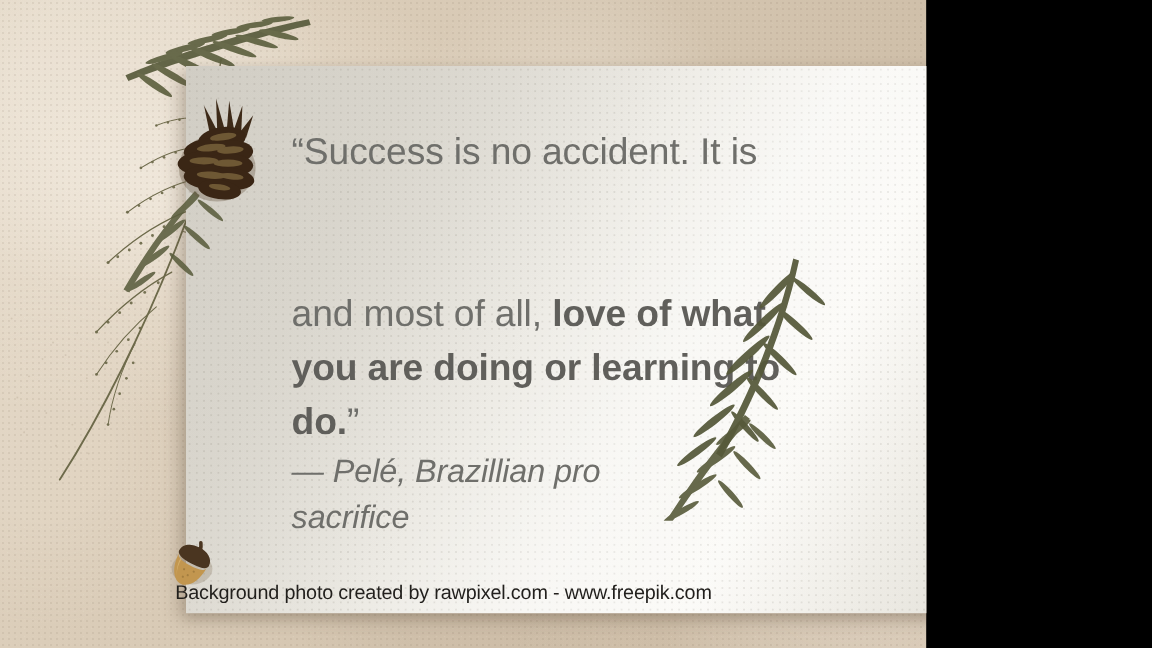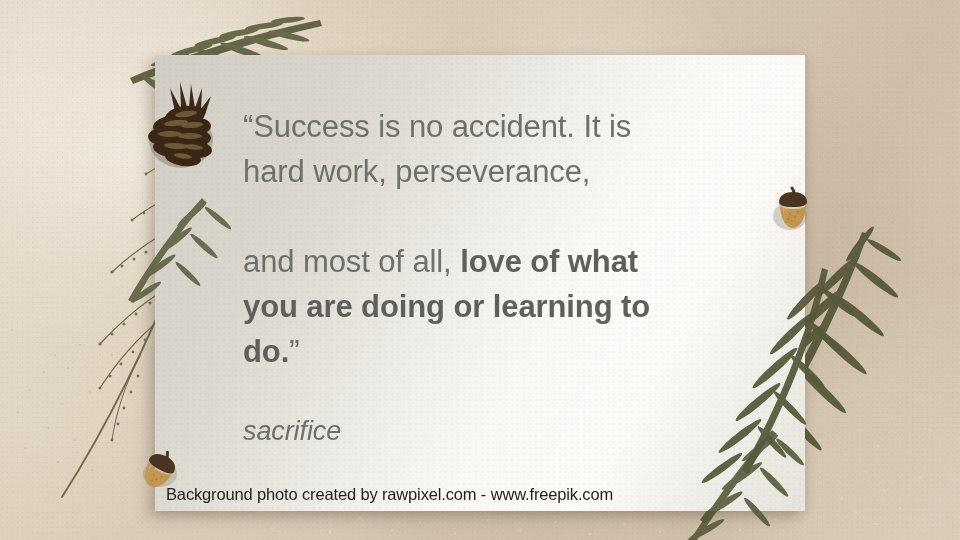--- a/index.html
+++ b/index.html
@@ -2,21 +2,21 @@
 <html><head>
 <meta charset="utf-8">
 <style>
   html, body {
     margin: 0;
     padding: 0;
     background: #000;
   }
   #stage {
     position: relative;
-    width: 960px;
+    width: 772px;
     height: 540px;
     overflow: hidden;
     font-family: "Liberation Sans", sans-serif;
   }
 
   
   .bg-base {
     position: absolute;
     inset: 0;
     background:
@@ -122,21 +122,21 @@
     font-size: 27px;
     line-height: 38px;
     font-style: italic;
     color: #6f6f6b;
     letter-spacing: -0.1px;
   }
 
   
   .credit {
     position: absolute;
-    left: 166px;
+    left: 146px;
     top: 484px;
     font-size: 16.5px;
     line-height: 20px;
     color: #211f1c;
     white-space: nowrap;
     letter-spacing: -0.15px;
   }
 
   
   .deco { position: absolute; pointer-events: none; }
@@ -316,28 +316,28 @@
     </g>
   </svg>
 
   <div class="card">
     <div class="card-texture"></div>
     <div class="card-sheen"></div>
 
     <div class="quote-block">
       <p class="quote">
         <span>“Success is no accident. It is</span><br>
-        <span>hard work, perseverance,</span><br>
+        <br>
         <br>
         <span>and most of all,&nbsp;</span><b>love of what</b><br>
         <b>you are doing or learning to</b><br>
         <b>do.</b><span>”</span>
       </p>
       <p class="attribution">
-        <br>
+        <span>— Pelé, Brazillian pro</span><br>
         <span>sacrifice</span>
       </p>
     </div>
   </div>
 
   <div class="credit">Background photo created by rawpixel.com - www.freepik.com</div>
 
   <svg class="foliage" viewBox="0 0 960 540" preserveAspectRatio="none">
 
     <g fill="#555839" opacity="0.93">

